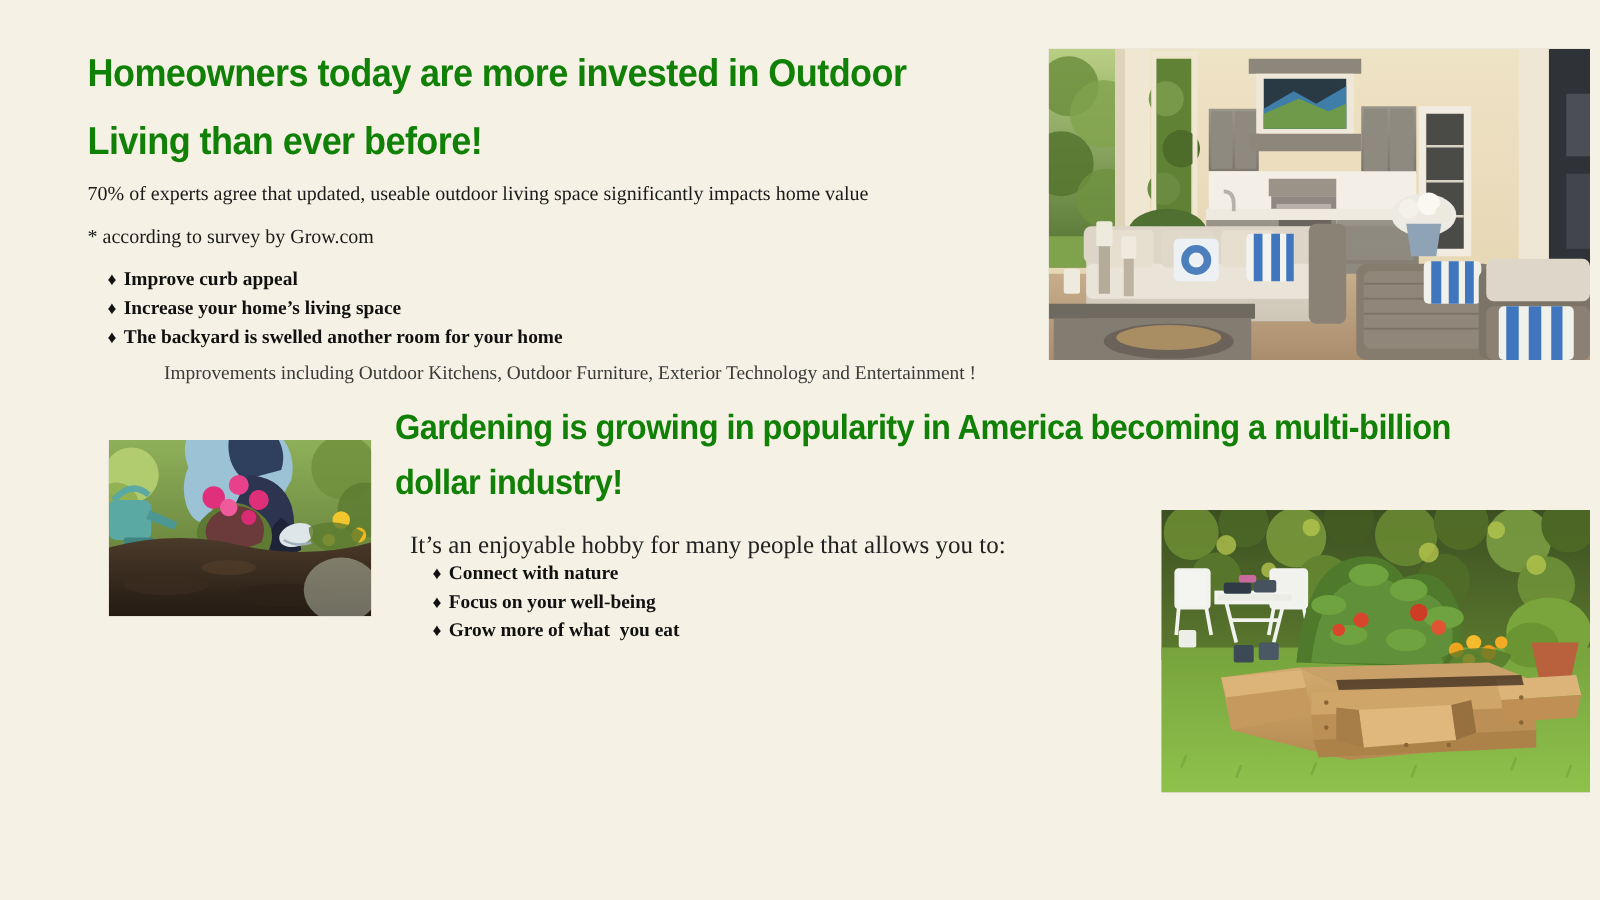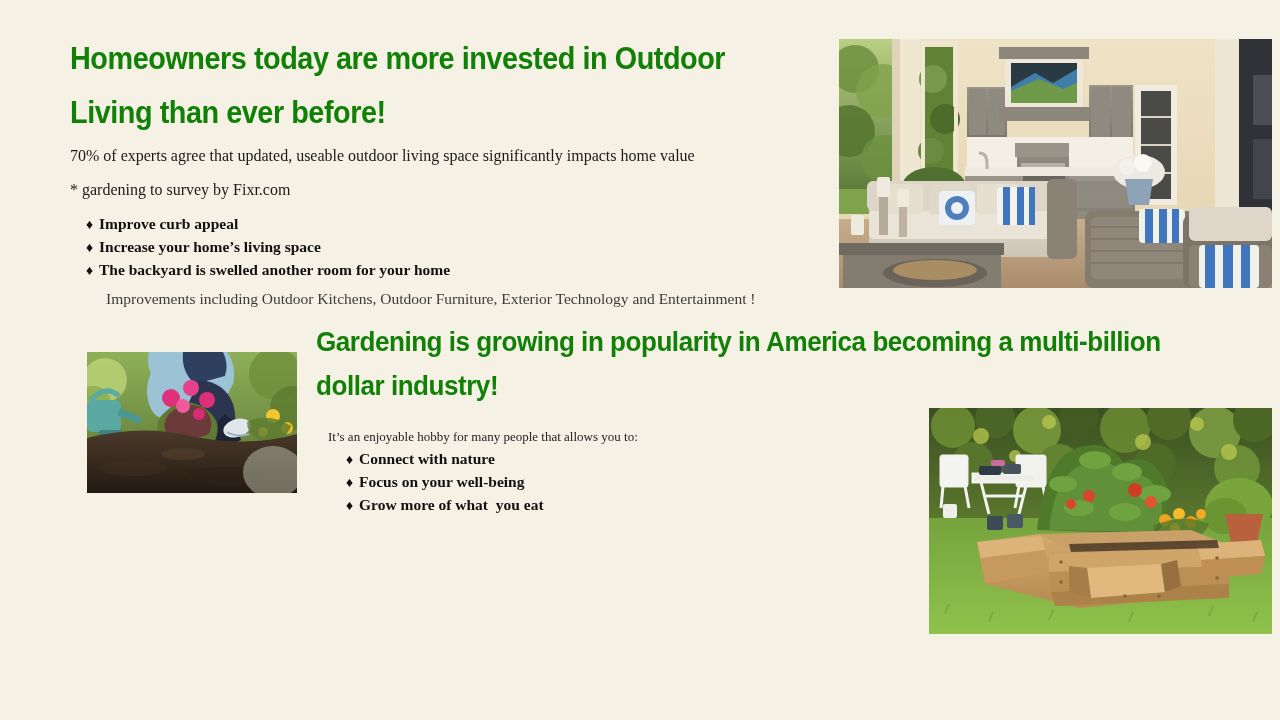--- a/index.html
+++ b/index.html
@@ -82,28 +82,29 @@
   #bullets-garden  { left: 306px; top: 448px; }
 
   #improvements {
     position: absolute;
     left: 66px;
     top: 286px;
     width: 700px;
     color: #3b3b3b;
     font-size: 15.5px;
     line-height: 26px;
+    text-align: center;
   }
   #hobby-lead {
     position: absolute;
     left: 288px;
     top: 427px;
     width: 560px;
     color: #222222;
-    font-size: 13px;
+    font-size: 20px;
     line-height: 19px;
   }
   #para-households {
     position: absolute;
     left: 46px;
     top: 543px;
     width: 830px;
     color: #2b2b2b;
     font-size: 15.5px;
     line-height: 27px;
@@ -131,21 +132,21 @@
 </style>
 </head>
 <body>
 
 <div class="slide">
 
   <div class="headline" id="headline-1">Homeowners today are more invested in Outdoor Living than ever before!</div>
 
   <div class="body-text" id="stat-line">70% of experts agree that updated, useable outdoor living space significantly impacts home value</div>
 
-  <div class="body-text" id="source-line">*  gardening to survey by  Fixr.com</div>
+  <div class="body-text" id="source-line">*  according to survey by  Grow.com</div>
 
   <ul class="bullet-list" id="bullets-outdoor">
     <li><span class="dia">♦</span><span>Improve curb appeal</span></li>
     <li><span class="dia">♦</span><span>Increase your home’s living space</span></li>
     <li><span class="dia">♦</span><span>The backyard is swelled another room for your home</span></li>
   </ul>
 
   <div id="improvements">Improvements including Outdoor Kitchens,  Outdoor Furniture,  Exterior Technology and Entertainment !</div>
 
   <div class="headline" id="headline-2">Gardening is growing in popularity in America becoming a multi-billion dollar industry!</div>

